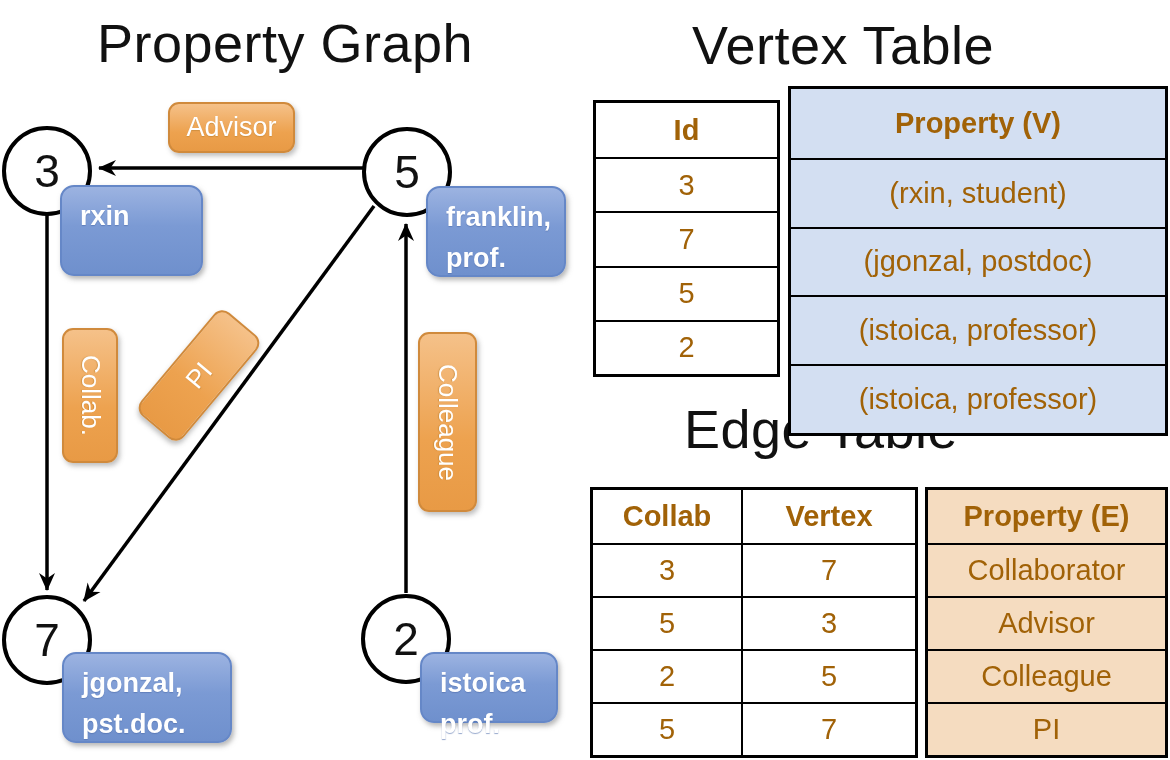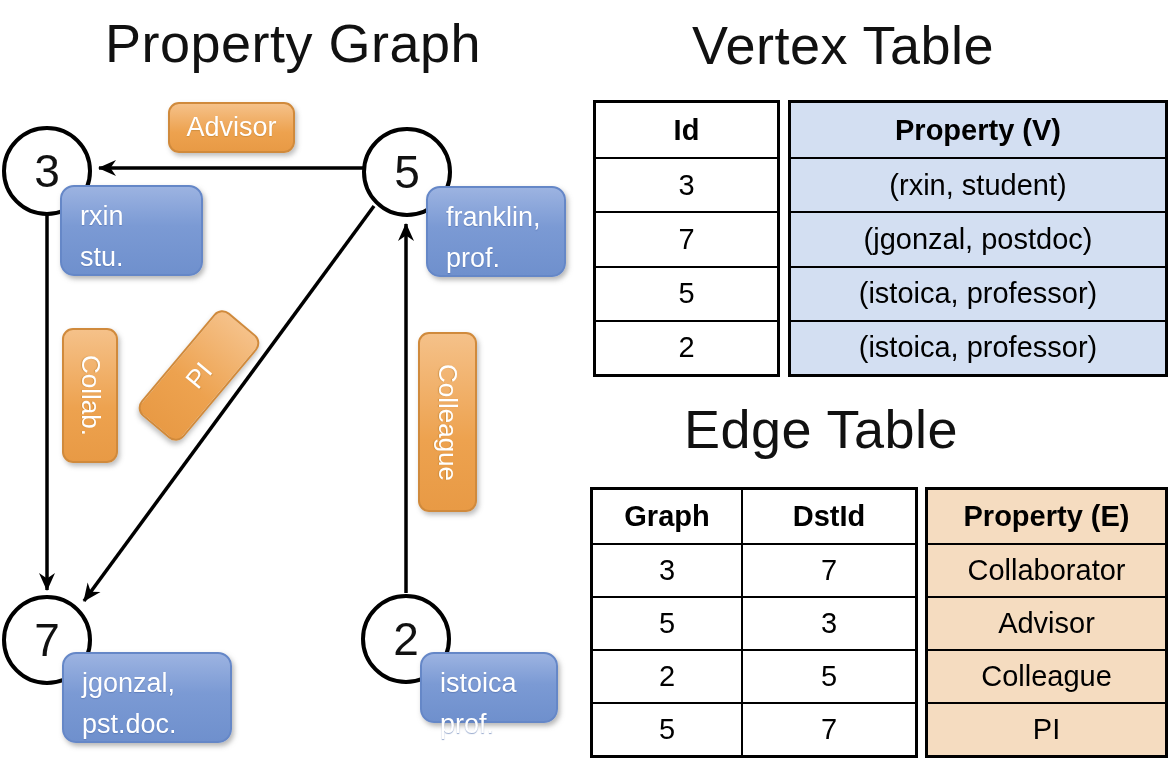--- a/index.html
+++ b/index.html
@@ -2,21 +2,21 @@
 <html><head>
 <meta charset="utf-8">
 <style>
   * { margin:0; padding:0; box-sizing:border-box; }
   body { background:#ffffff; font-family:"Liberation Sans", sans-serif; }
   .stage { position:relative; width:1170px; height:760px; background:#ffffff; overflow:hidden; }
 
   
   .big-title { position:absolute; text-align:center; font-size:54px; font-weight:300;
                color:#111; letter-spacing:0.5px; white-space:nowrap; }
-  .t-graph  { left:8px;   top:12px;  width:570px; }
+  .t-graph  { left:0px;   top:12px;  width:570px; }
   .t-vertex { left:598px; top:14px;  width:490px; }
   .t-edge   { left:576px; top:398px; width:490px; }
 
   
   svg.edges { position:absolute; left:0; top:0; }
 
   
   .node { position:absolute; width:90px; height:90px; background:#fff;
           border:4px solid #000; border-radius:50%; display:flex; align-items:center;
           justify-content:center; font-size:46px; font-weight:300; color:#111; }
@@ -33,44 +33,44 @@
             box-shadow:2px 3px 5px rgba(110,110,110,0.45);
             text-shadow:0 1px 1px rgba(190,130,50,0.6); }
   .l-advisor   { left:168px; top:102px; width:127px; height:51px; font-size:27px; }
   .l-collab    { left:62px;  top:328px; width:56px;  height:135px; }
   .l-pi        { left:171px; top:308px; width:56px;  height:135px; transform:rotate(40deg); }
   .l-colleague { left:418px; top:332px; width:59px;  height:180px; }
   .rot90  { transform:rotate(90deg);  white-space:nowrap; }
   .rotm90 { transform:rotate(-90deg); white-space:nowrap; }
 
   
-  .vbox { position:absolute; color:#fff; font-size:27px; font-weight:400; line-height:1.5;
+  .vbox { position:absolute; color:#fff; font-size:27px; font-weight:700; line-height:1.5;
           padding:9px 0 0 18px;
           background:linear-gradient(180deg,#9cb3e1 0%,#7b9ad4 45%,#6f90cd 100%);
           border:2px solid #6587c7; border-radius:14px;
           box-shadow:2px 3px 5px rgba(110,110,110,0.5);
           text-shadow:0 1px 1px rgba(80,110,170,0.6); }
   .vb3 { left:60px;  top:185px; width:143px; height:91px; }
   .vb5 { left:426px; top:186px; width:140px; height:91px; }
   .vb7 { left:62px;  top:652px; width:170px; height:91px; }
   .vb2 { left:420px; top:652px; width:138px; height:71px; }
   .vbox span { display:block; }
 
   
   .tbl { position:absolute; border:3px solid #000; display:grid; }
   .cell { display:flex; align-items:center; justify-content:center;
-          font-size:29px; font-weight:300; color:#000000; border-top:2.5px solid #000;
+          font-size:29px; font-weight:300; color:#a16207; border-top:2.5px solid #000;
           white-space:nowrap; }
   .cell.first { border-top:none; }
   .cell.hdr { font-weight:700; font-size:29px; }
   .cell.bl { border-left:2.5px solid #000; }
 
   .id-table    { left:593px; top:100px; width:187px; height:277px; background:#fff;
                  grid-template-rows:repeat(5,1fr); }
-  .vprop-table { left:788px; top:100px; width:380px; height:277px; background:#d3dff2;
+  .vprop-table { left:788px; top:86px; width:380px; height:350px; background:#d3dff2;
                  grid-template-rows:repeat(5,1fr); }
   .srcdst-table{ left:590px; top:487px; width:328px; height:271px; background:#fff;
                  grid-template-columns:148px 1fr; grid-template-rows:repeat(5,1fr); }
   .eprop-table { left:925px; top:487px; width:243px; height:271px; background:#f5dcc0;
                  grid-template-rows:repeat(5,1fr); }
 </style>
 </head>
 <body>
 
 <div class="stage">
@@ -112,21 +112,20 @@
   </div>
   <div class="elabel l-pi">
     <span class="rotm90">PI</span>
   </div>
   <div class="elabel l-colleague">
     <span class="rot90">Colleague</span>
   </div>
 
   <div class="vbox vb3">
     <span>rxin</span>
-    <span>stu.</span>
   </div>
   <div class="vbox vb5">
     <span>franklin,</span>
     <span>prof.</span>
   </div>
   <div class="vbox vb7">
     <span>jgonzal,</span>
     <span>pst.doc.</span>
   </div>
   <div class="vbox vb2">
@@ -144,22 +143,22 @@
 
   <div class="tbl vprop-table">
     <div class="cell hdr first">Property (V)</div>
     <div class="cell">(rxin, student)</div>
     <div class="cell">(jgonzal, postdoc)</div>
     <div class="cell">(istoica, professor)</div>
     <div class="cell">(istoica, professor)</div>
   </div>
 
   <div class="tbl srcdst-table">
-    <div class="cell hdr first">Graph</div>
-    <div class="cell hdr first bl">DstId</div>
+    <div class="cell hdr first">Collab</div>
+    <div class="cell hdr first bl">Vertex</div>
     <div class="cell">3</div>
     <div class="cell bl">7</div>
     <div class="cell">5</div>
     <div class="cell bl">3</div>
     <div class="cell">2</div>
     <div class="cell bl">5</div>
     <div class="cell">5</div>
     <div class="cell bl">7</div>
   </div>
 

